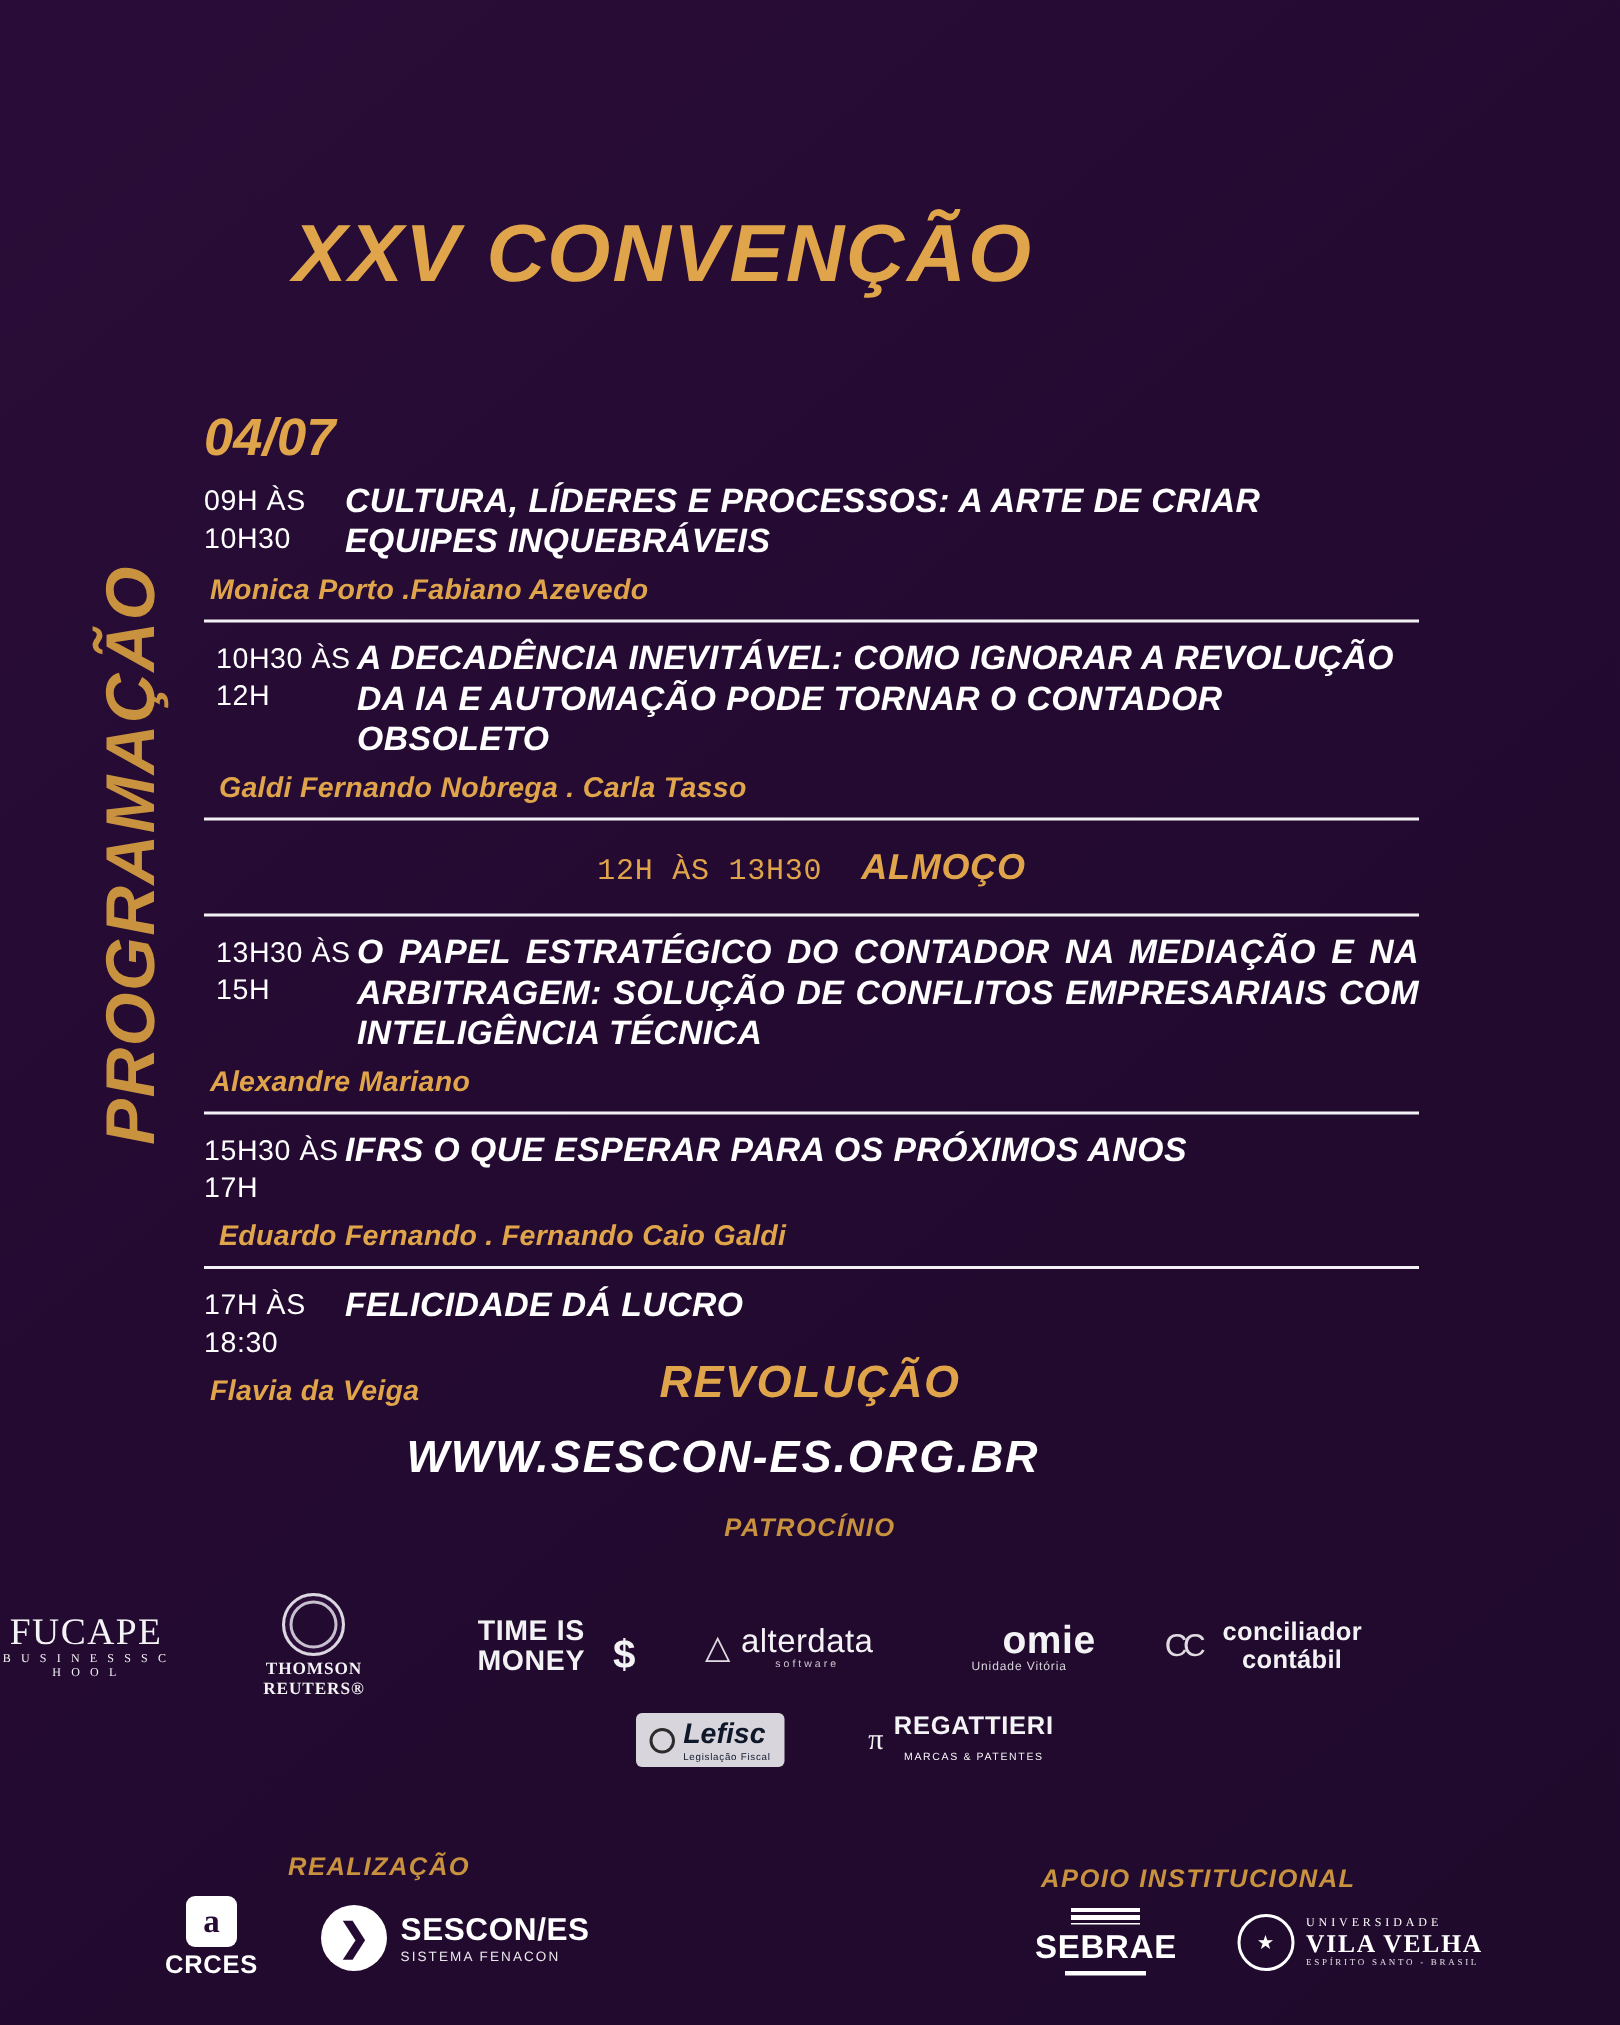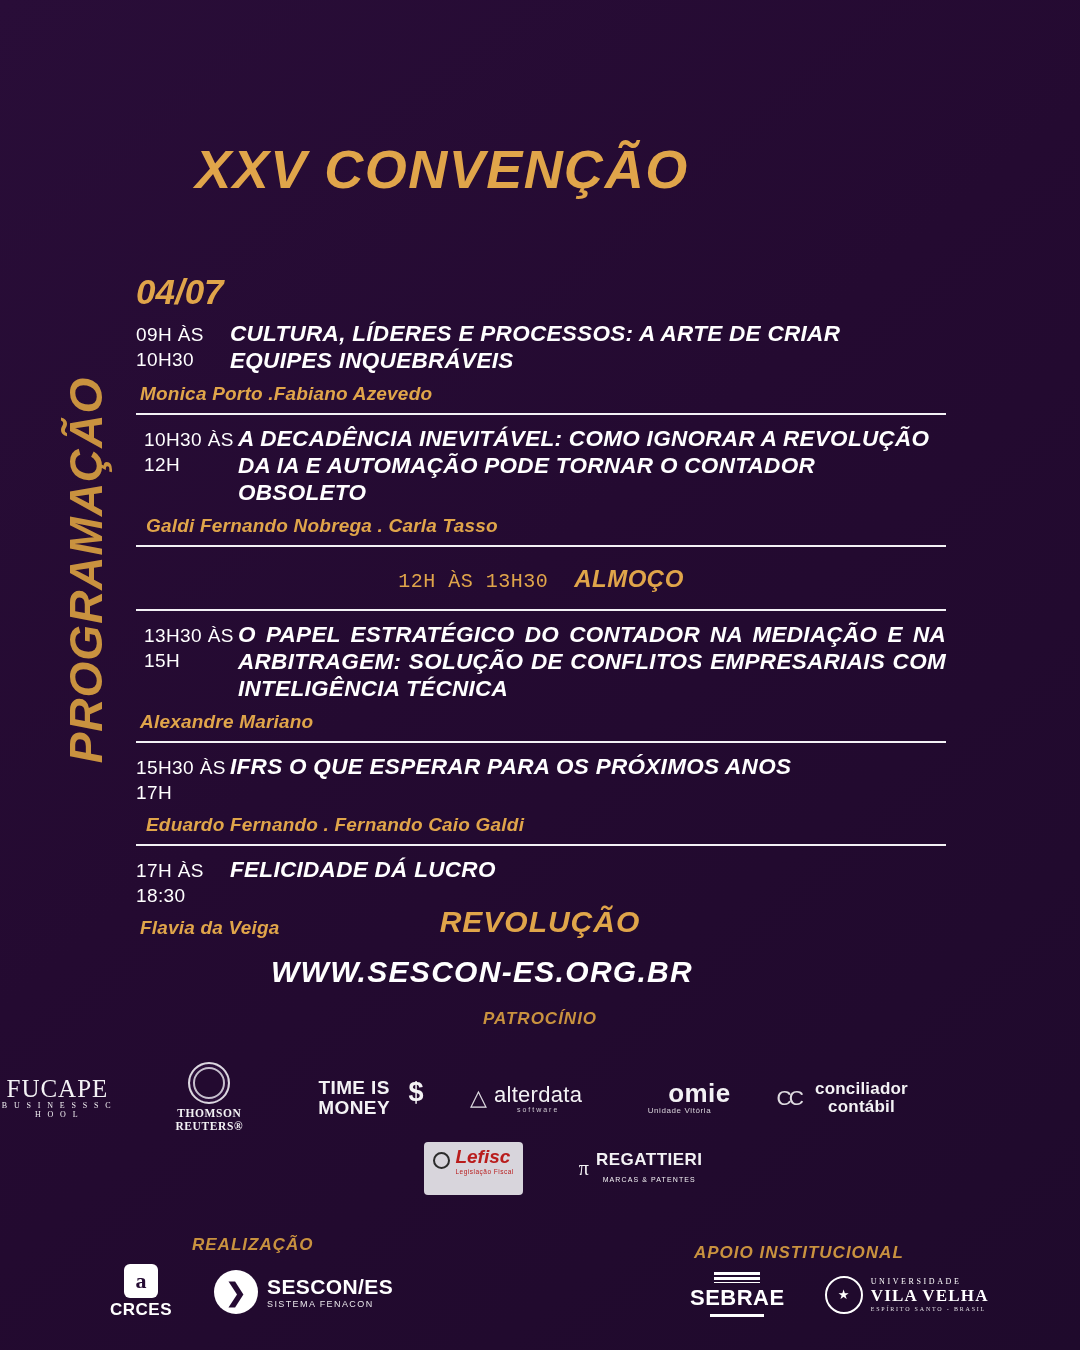--- a/index.html
+++ b/index.html
@@ -240,21 +240,21 @@
     letter-spacing: 0.6px;
     line-height: 1.15;
     font-family: "Liberation Serif", serif;
   }
   .logo-time {
     font-size: 19px;
     font-weight: bold;
     line-height: 1.04;
     letter-spacing: 0.4px;
     display: flex;
-    align-items: flex-start;
+    align-items: flex-end;
     gap: 4px;
   }
   .logo-time .dollar {
     font-size: 27px;
     font-weight: bold;
   }
   .logo-alter {
     display: flex;
     align-items: center;
     gap: 7px;
@@ -298,23 +298,23 @@
     letter-spacing: -3px;
     opacity: 0.9;
   }
   .logo-conc .txt .t2 {
     font-size: 17px;
     font-weight: bold;
     letter-spacing: 0.2px;
   }
   .logo-lefisc {
     background: #d8d5dc;
-    color: #b91c1c;
+    color: #0f172a;
     border-radius: 4px;
-    padding: 4px 9px 20px 9px;
+    padding: 4px 9px 3px 9px;
     display: flex;
     align-items: center;
     gap: 5px;
     margin-left: 47px;
   }
   .logo-lefisc .dot {
     width: 13px;
     height: 13px;
     border-radius: 50%;
     border: 2px solid #2c2c2c;

